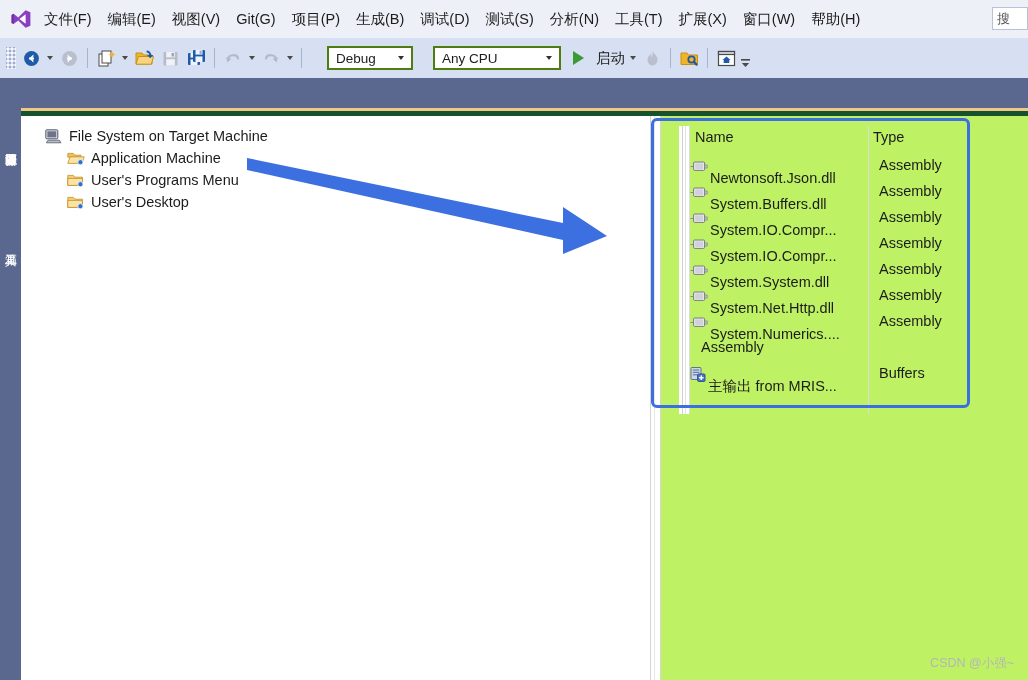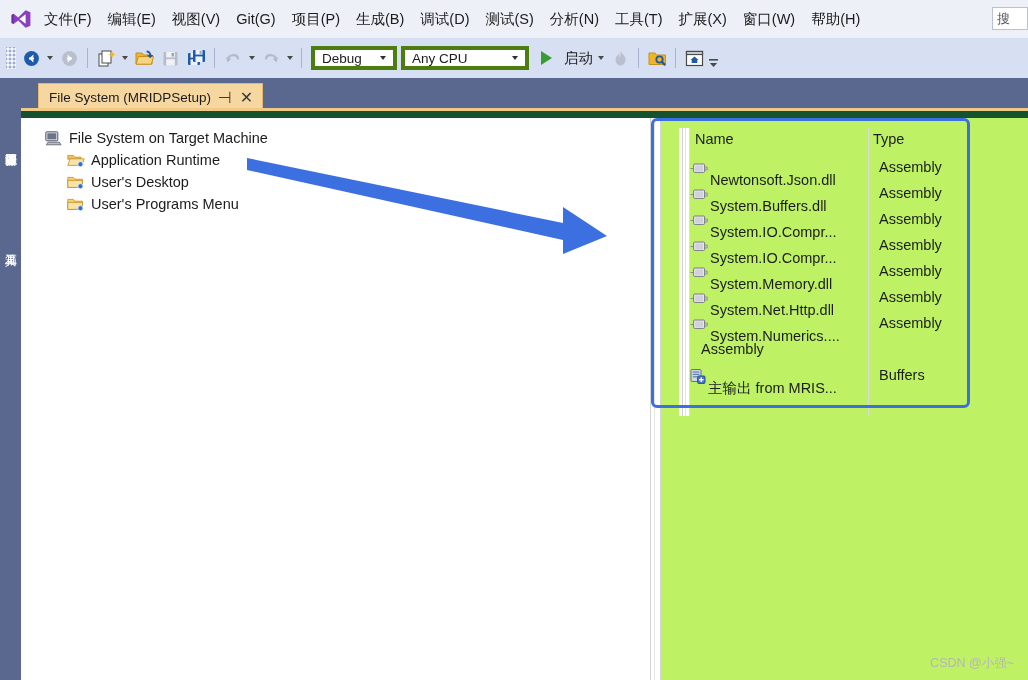--- a/index.html
+++ b/index.html
@@ -32,22 +32,22 @@
     background:#d7e0f2;display:flex;align-items:center;
   }
   .grip{width:10px;height:22px;margin-left:6px;margin-right:2px;
     background-image:radial-gradient(#ffffff 40%, transparent 41%),radial-gradient(#9aa4c4 40%, transparent 41%);
     background-size:4px 4px;background-position:0 0,2px 2px;opacity:.85;}
   .tb-btn{width:26px;height:26px;display:flex;align-items:center;justify-content:center;cursor:default;border-radius:2px;}
   .tb-caret{width:12px;height:26px;display:flex;align-items:center;justify-content:center;cursor:default;}
   .tb-caret i{border-left:3.5px solid transparent;border-right:3.5px solid transparent;border-top:4px solid #4a4a4a;display:block;}
   .tb-sep{width:1px;height:20px;background:#a9b3cf;margin:0 5px;}
   .tb-combo{
-    height:24px;background:#ffffff;border:4px solid #4d7c0f;display:flex;align-items:center;
-    font-size:13.5px;color:#1c1c1c;padding:0 2px 0 7px;margin-left:4px;box-sizing:border-box;
+    height:24px;background:#ffffff;border:2px solid #4d7c0f;display:flex;align-items:center;
+    font-size:13.5px;color:#1c1c1c;padding:0 2px 0 7px;margin-left:20px;box-sizing:border-box;
   }
   .tb-combo .lbl{flex:1;white-space:nowrap;}
   .tb-combo .cb-caret{width:16px;display:flex;align-items:center;justify-content:center;}
   .tb-combo .cb-caret i{border-left:3.5px solid transparent;border-right:3.5px solid transparent;border-top:4px solid #303030;display:block;}
   .combo-debug{width:86px;}
   .combo-cpu{width:128px;}
   .run-btn{display:flex;align-items:center;height:26px;padding:0 2px 0 4px;cursor:default;border-radius:2px;}
   .run-btn .lbl{font-size:14.5px;color:#1c1c1c;margin-left:12px;white-space:nowrap;}
   .tri-play{width:0;height:0;border-top:7px solid transparent;border-bottom:7px solid transparent;border-left:11px solid #3a9a36;}
 
@@ -73,21 +73,21 @@
     border:1px solid #e0b96a;border-bottom:none;box-sizing:border-box;
     display:flex;align-items:center;padding:0 7px 0 10px;cursor:default;
   }
   .doctab .title{font-size:13.5px;color:#1c1c1c;white-space:nowrap;}
   .tab-ico{width:17px;height:20px;display:flex;align-items:center;justify-content:center;margin-left:5px;cursor:default;color:#3b3b3b;}
   .tabstrip .underline{position:absolute;left:0;bottom:0;width:1007px;height:3px;background:#f0c987;}
 
   
   .editor{
     position:absolute;left:21px;top:111px;width:1007px;height:506px;background:#ffffff;
-    border-top:7px solid #14532d;box-sizing:border-box;
+    border-top:5px solid #14532d;box-sizing:border-box;
   }
   .pane-left{position:absolute;left:0;top:0;width:629px;height:568px;background:#ffffff;}
   .splitter{position:absolute;left:629px;top:0;width:11px;height:568px;background:#ffffff;
     border-left:1px solid #d4d4d4;border-right:1px solid #d4d4d4;box-sizing:border-box;}
   .splitter:after{content:"";position:absolute;left:3px;top:0;width:1px;height:568px;background:#e7e7e7;}
   .pane-right{position:absolute;left:640px;top:0;width:367px;height:568px;background:#bef264;}
 
   
   .tree{position:absolute;left:24px;top:9px;}
   .tnode{display:flex;align-items:center;height:22px;cursor:default;}
@@ -306,25 +306,20 @@
       </svg>
     </div>
   </div>
 
   <div class="leftdock">
     <div class="vtab one">服务器资源管理器</div>
     <div class="vtab two">工具箱</div>
   </div>
 
   <div class="tabstrip">
-    <div class="doctab">
-      <span class="title">File System (MRIDPSetup)</span>
-      <span class="tab-ico">⊣</span>
-      <span class="tab-ico">✕</span>
-    </div>
     <div class="underline"></div>
   </div>
 
   <div class="editor">
 
     <div class="pane-left">
       <div class="tree">
 
         <div class="tnode">
           <span class="ico ico-comp">
@@ -338,45 +333,45 @@
         </div>
 
         <div class="tnode child">
           <span class="ico ico-fold">
             <svg width="18" height="15" viewBox="0 0 18 15">
               <path d="M0.8 2.4 h5.6 l1.4 1.8 H14 v2 H0.8 Z" fill="#f0c060" stroke="#c4911f" stroke-width="0.8"></path>
               <path d="M3 5.8 H17.2 L15 12.4 H0.8 Z" fill="#fbe2a6" stroke="#c4911f" stroke-width="0.8"></path>
               <circle cx="13.4" cy="11.2" r="2.6" fill="#2f6fd0" stroke="#ffffff" stroke-width="0.8"></circle>
             </svg>
           </span>
-          <span class="lbl">Application Runtime</span>
+          <span class="lbl">Application Machine</span>
+        </div>
+
+        <div class="tnode child">
+          <span class="ico ico-fold">
+            <svg width="18" height="15" viewBox="0 0 18 15">
+              <path d="M0.8 2.4 h5.6 l1.4 1.8 H15.4 v8.2 H0.8 Z" fill="#f7cf76" stroke="#c4911f" stroke-width="0.8"></path>
+              <path d="M0.8 5.4 H15.4 V12.4 H0.8 Z" fill="#fbe2a6" stroke="#c4911f" stroke-width="0.8"></path>
+              <circle cx="13.4" cy="11.2" r="2.6" fill="#2f6fd0" stroke="#ffffff" stroke-width="0.8"></circle>
+            </svg>
+          </span>
+          <span class="lbl">User's Programs Menu</span>
         </div>
 
         <div class="tnode child">
           <span class="ico ico-fold">
             <svg width="18" height="15" viewBox="0 0 18 15">
               <path d="M0.8 2.4 h5.6 l1.4 1.8 H15.4 v8.2 H0.8 Z" fill="#f7cf76" stroke="#c4911f" stroke-width="0.8"></path>
               <path d="M0.8 5.4 H15.4 V12.4 H0.8 Z" fill="#fbe2a6" stroke="#c4911f" stroke-width="0.8"></path>
               <circle cx="13.4" cy="11.2" r="2.6" fill="#2f6fd0" stroke="#ffffff" stroke-width="0.8"></circle>
             </svg>
           </span>
           <span class="lbl">User's Desktop</span>
         </div>
 
-        <div class="tnode child">
-          <span class="ico ico-fold">
-            <svg width="18" height="15" viewBox="0 0 18 15">
-              <path d="M0.8 2.4 h5.6 l1.4 1.8 H15.4 v8.2 H0.8 Z" fill="#f7cf76" stroke="#c4911f" stroke-width="0.8"></path>
-              <path d="M0.8 5.4 H15.4 V12.4 H0.8 Z" fill="#fbe2a6" stroke="#c4911f" stroke-width="0.8"></path>
-              <circle cx="13.4" cy="11.2" r="2.6" fill="#2f6fd0" stroke="#ffffff" stroke-width="0.8"></circle>
-            </svg>
-          </span>
-          <span class="lbl">User's Programs Menu</span>
-        </div>
-
       </div>
     </div>
 
     <div class="splitter"></div>
 
     <div class="pane-right">
       <div class="lv">
 
         <div class="lv-scroll"></div>
 
@@ -451,21 +446,21 @@
           <div class="lv-row">
             <span class="nm">
               <span class="ico ico-asm">
                 <svg width="18" height="13" viewBox="0 0 18 13">
                   <path d="M0.5 6.5 H4" stroke="#8a8a8a" stroke-width="1"></path>
                   <rect x="3.6" y="2" width="11" height="8.4" rx="1" fill="#e9e9ec" stroke="#7a7a84"></rect>
                   <rect x="5.2" y="3.4" width="7.8" height="5.6" fill="#cfd2da"></rect>
                   <rect x="14.6" y="5" width="2.6" height="3" fill="#b9bcc6" stroke="#7a7a84" stroke-width="0.6"></rect>
                 </svg>
               </span>
-              <span class="t">System.Memory.dll</span>
+              <span class="t">System.System.dll</span>
             </span>
             <span class="ty">Assembly</span>
           </div>
 
           <div class="lv-row">
             <span class="nm">
               <span class="ico ico-asm">
                 <svg width="18" height="13" viewBox="0 0 18 13">
                   <path d="M0.5 6.5 H4" stroke="#8a8a8a" stroke-width="1"></path>
                   <rect x="3.6" y="2" width="11" height="8.4" rx="1" fill="#e9e9ec" stroke="#7a7a84"></rect>

